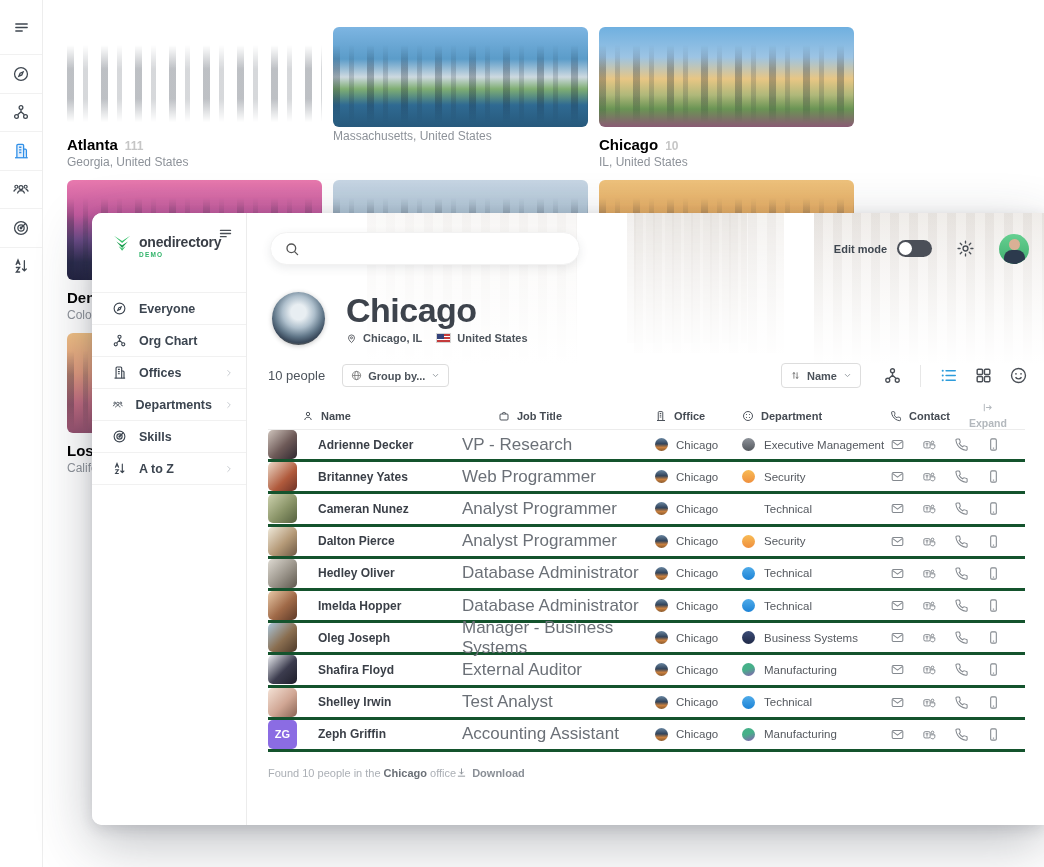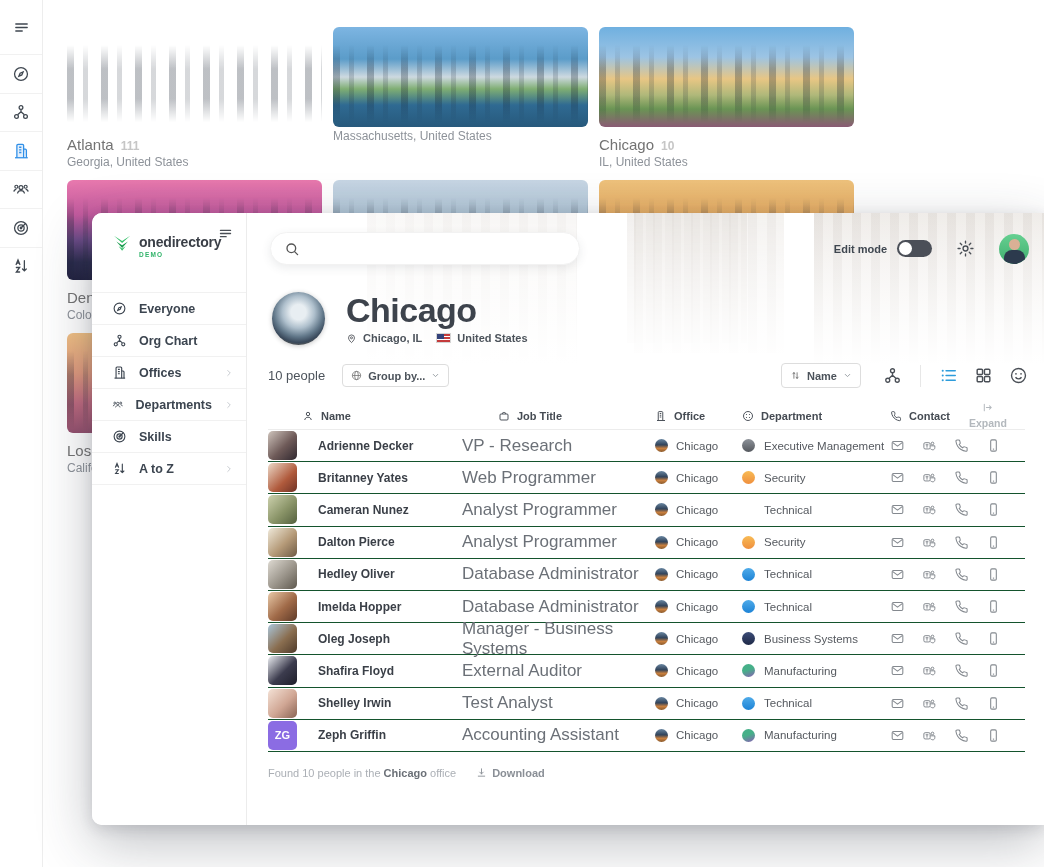--- a/index.html
+++ b/index.html
@@ -17,21 +17,21 @@
   .bg-cell.active { color:#2f8fe8; }
 
   .bg-cards { position:absolute; left:67px; top:27px; width:787px; display:grid; grid-template-columns:repeat(3,255px); column-gap:11px; row-gap:9px; z-index:1; }
   .city-card { width:255px; height:144px; cursor:pointer; }
   .city-img { height:100px; border-radius:6px; position:relative; overflow:hidden; }
   .city-img::after { content:""; position:absolute; inset:0;
      background:repeating-linear-gradient(90deg, rgba(20,30,45,.28) 0 7px, rgba(255,255,255,0) 7px 16px, rgba(30,40,55,.18) 16px 21px, rgba(255,255,255,0) 21px 34px);
      -webkit-mask-image:linear-gradient(180deg, transparent 0 18%, #000 42% 72%, transparent 95%);
              mask-image:linear-gradient(180deg, transparent 0 18%, #000 42% 72%, transparent 95%); }
   .city-title-row { margin-top:9px; display:flex; align-items:baseline; gap:7px; }
-  .city-name { font-size:15px; font-weight:normal; color:#737373; }
+  .city-name { font-size:15px; font-weight:bold; color:#000000; }
   .city-count { font-size:12px; color:#c6c6c6; font-weight:bold; }
   .city-loc { font-size:12px; color:#8d9299; margin-top:2px; }
 
   
   .modal { position:absolute; left:92px; top:213px; width:952px; height:612px; background:#fff;
     border-radius:10px 0 0 10px; box-shadow:0 18px 55px rgba(40,45,60,.30), 0 4px 14px rgba(40,45,60,.14);
     display:flex; z-index:5; overflow:hidden; }
 
   
   .m-side { width:155px; border-right:1px solid #ececec; position:relative; background:#fff; flex:none; }
@@ -97,35 +97,35 @@
   .thead { display:flex; align-items:center; height:28px; border-bottom:1px solid #ececec;
     font-size:11px; font-weight:bold; color:#454b53; }
   .thead .hcell { display:flex; align-items:center; gap:7px; }
   .h-name { width:194px; padding-left:34px; }
   .h-job { width:193px; padding-left:36px; }
   .h-office { width:87px; }
   .h-dept { width:148px; }
   .h-contact { flex:1; }
   .h-expand { margin-left:12px; color:#b3b8bd; font-weight:bold; font-size:10.5px; display:flex; align-items:center; gap:4px; cursor:pointer;flex-direction:column; }
 
-  .row { display:flex; align-items:center; height:32.2px; border-bottom:1px solid #14532d; cursor:pointer; }
+  .row { display:flex; align-items:center; height:32.2px; border-bottom:3px solid #14532d; cursor:pointer; }
   .cell { display:flex; align-items:center; }
   .c-avatar { width:37px; }
   .row-avatar { width:29px; height:29px; border-radius:5px; display:flex; align-items:center; justify-content:center;
      font-size:11px; font-weight:bold; color:#fff; overflow:hidden; }
   .c-name { width:157px; padding-left:13px; font-size:12px; font-weight:bold; color:#3a3f47; }
   .c-job { width:193px; font-size:17px; color:#6b7077; }
   .c-office { width:87px; gap:8px; font-size:11.5px; color:#55595f; }
   .c-dept { width:148px; gap:9px; font-size:11.5px; color:#55595f; }
   .office-dot { width:13px; height:13px; border-radius:50%; flex:none; }
   .dept-dot { width:13px; height:13px; border-radius:50%; flex:none; }
   .c-contact { flex:1; gap:17px; color:#84898f; }
   .c-contact .ci { cursor:pointer; display:flex; }
 
-  .t-footer { display:flex; align-items:center; gap:20px; margin:15px 0 0 21px; font-size:11px; color:#abafb5; }
+  .t-footer { display:flex; align-items:center; margin:15px 0 0 21px; font-size:11px; color:#abafb5; }
   .t-footer b { color:#6b7077; }
   .download { display:flex; align-items:center; gap:5px; color:#8a8f96; font-weight:bold; cursor:pointer; }
 </style>
 </head>
 <body>
 
 <div class="bg-sidebar">
   <div class="bg-cell first">
     <svg width="17" height="17" viewBox="0 0 24 24" fill="none" stroke="currentColor" stroke-width="2" stroke-linecap="round">
         <path d="M4 7h16M4 12h16M4 17h9"></path>

